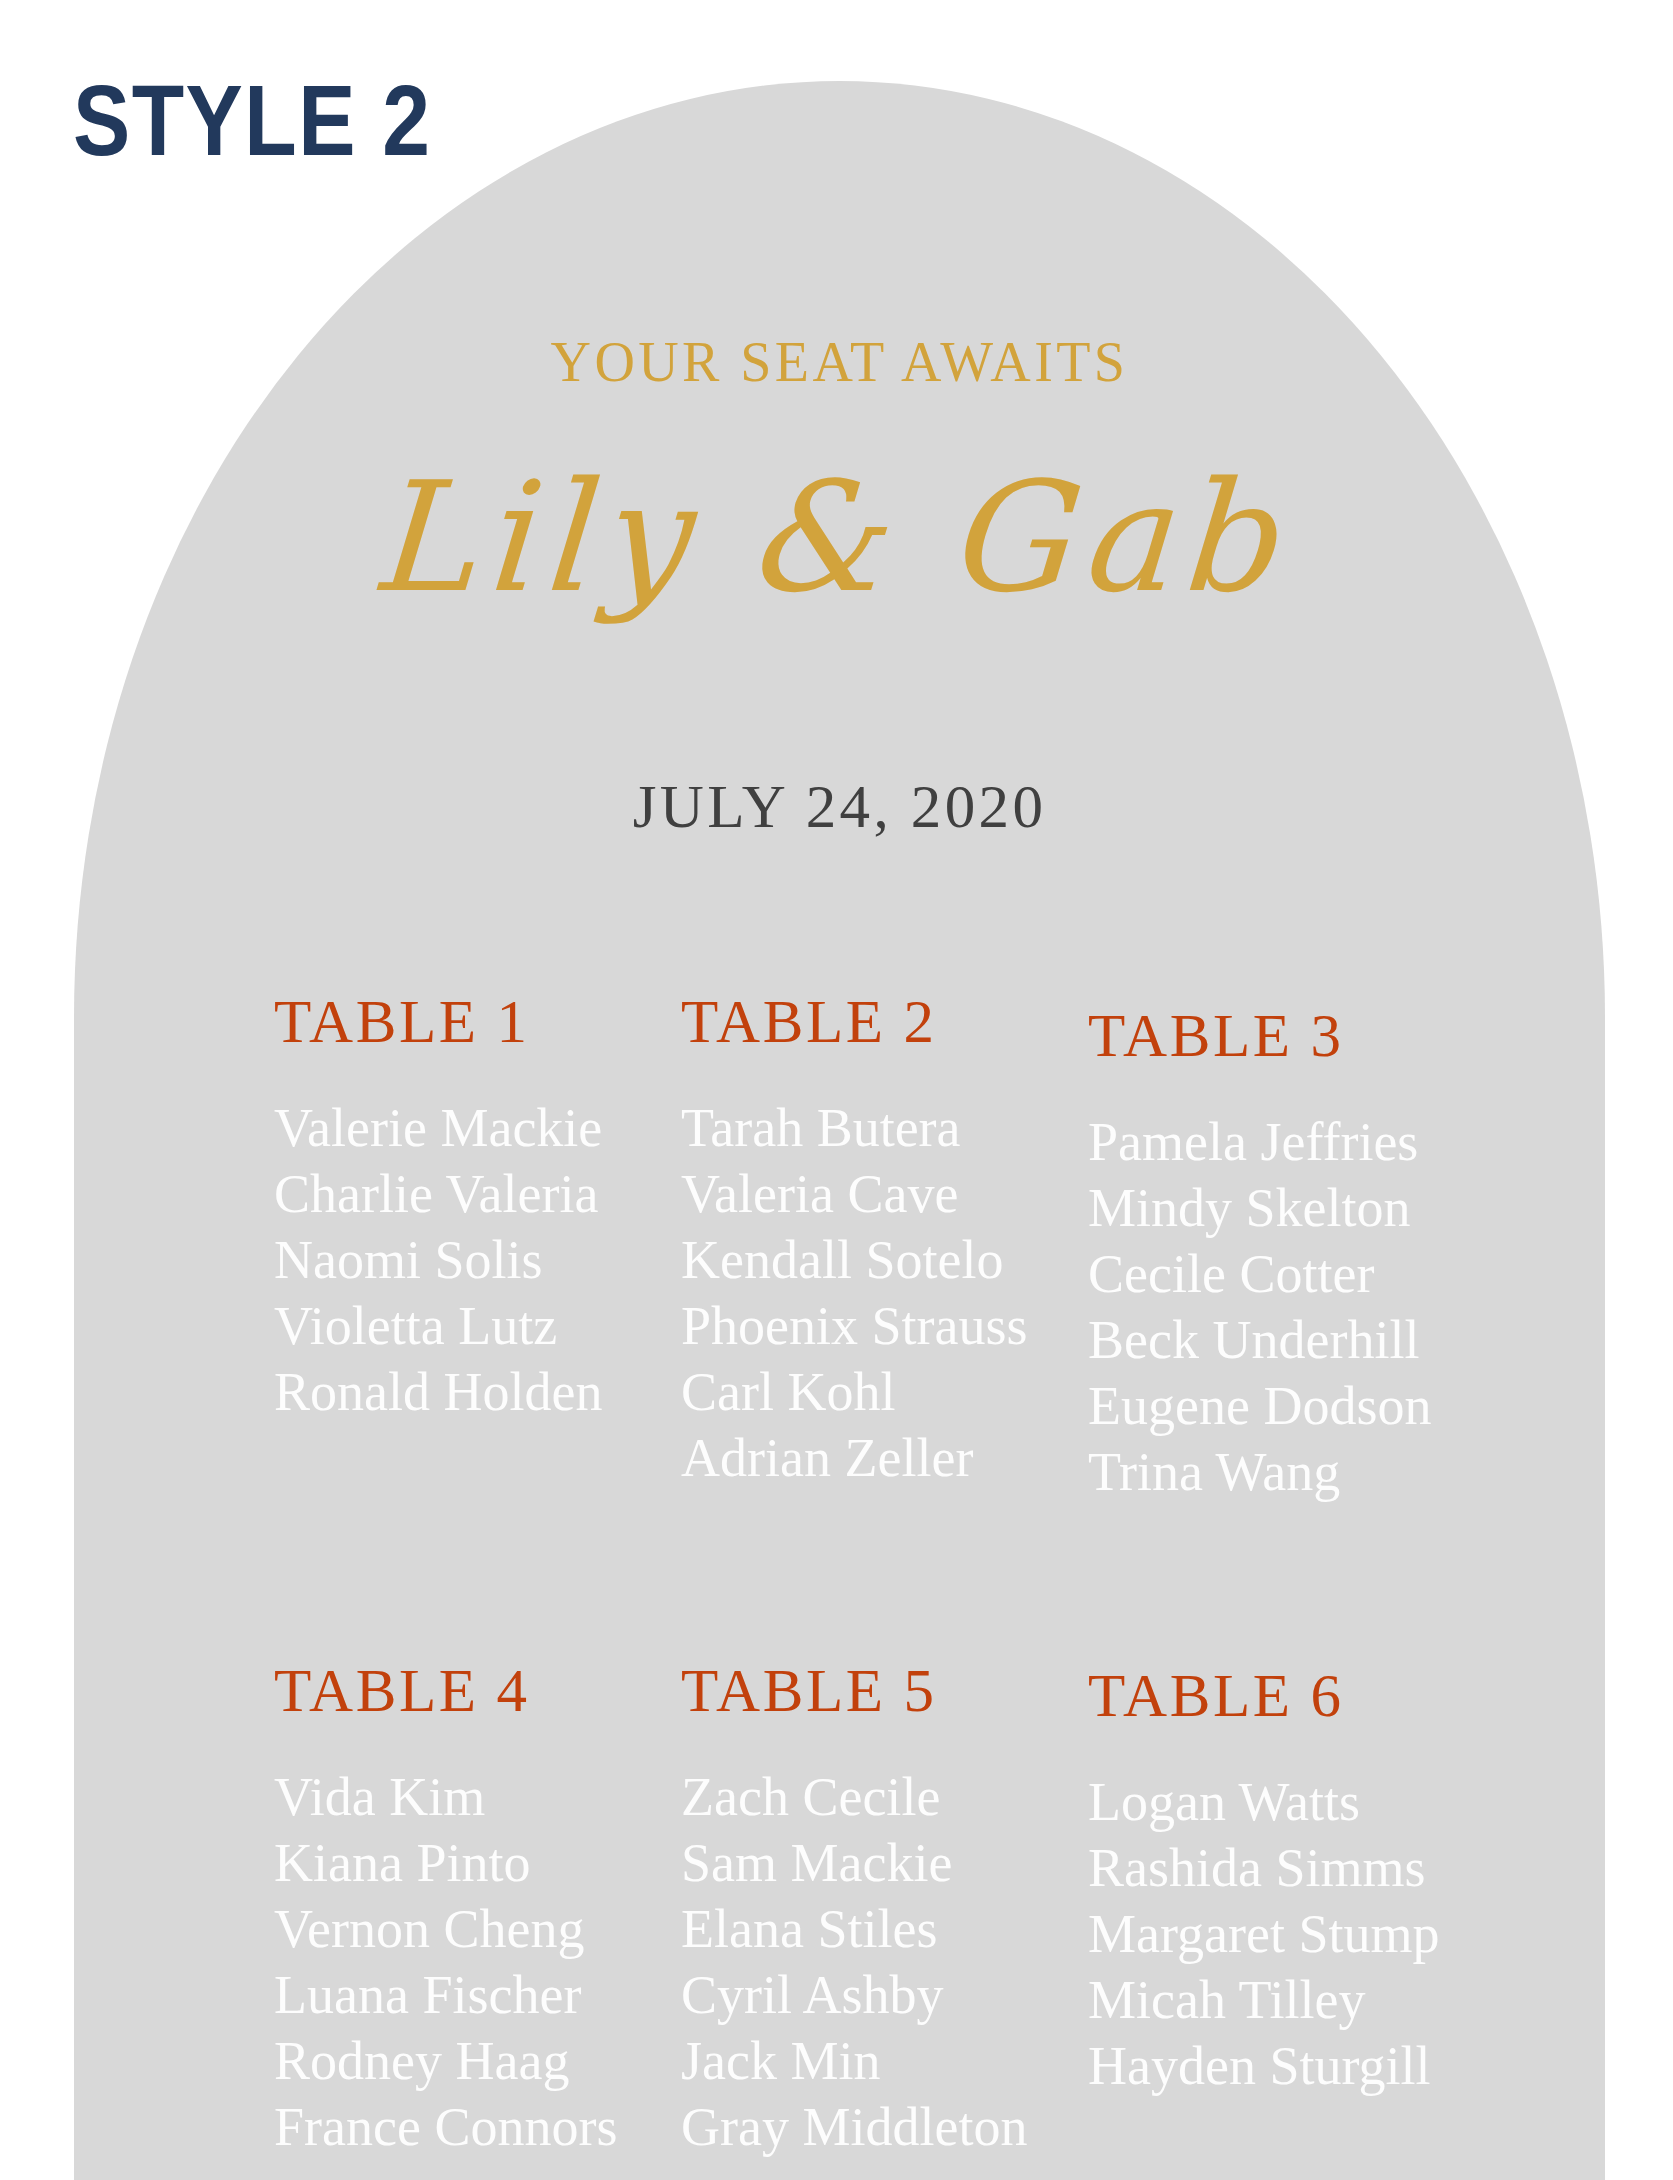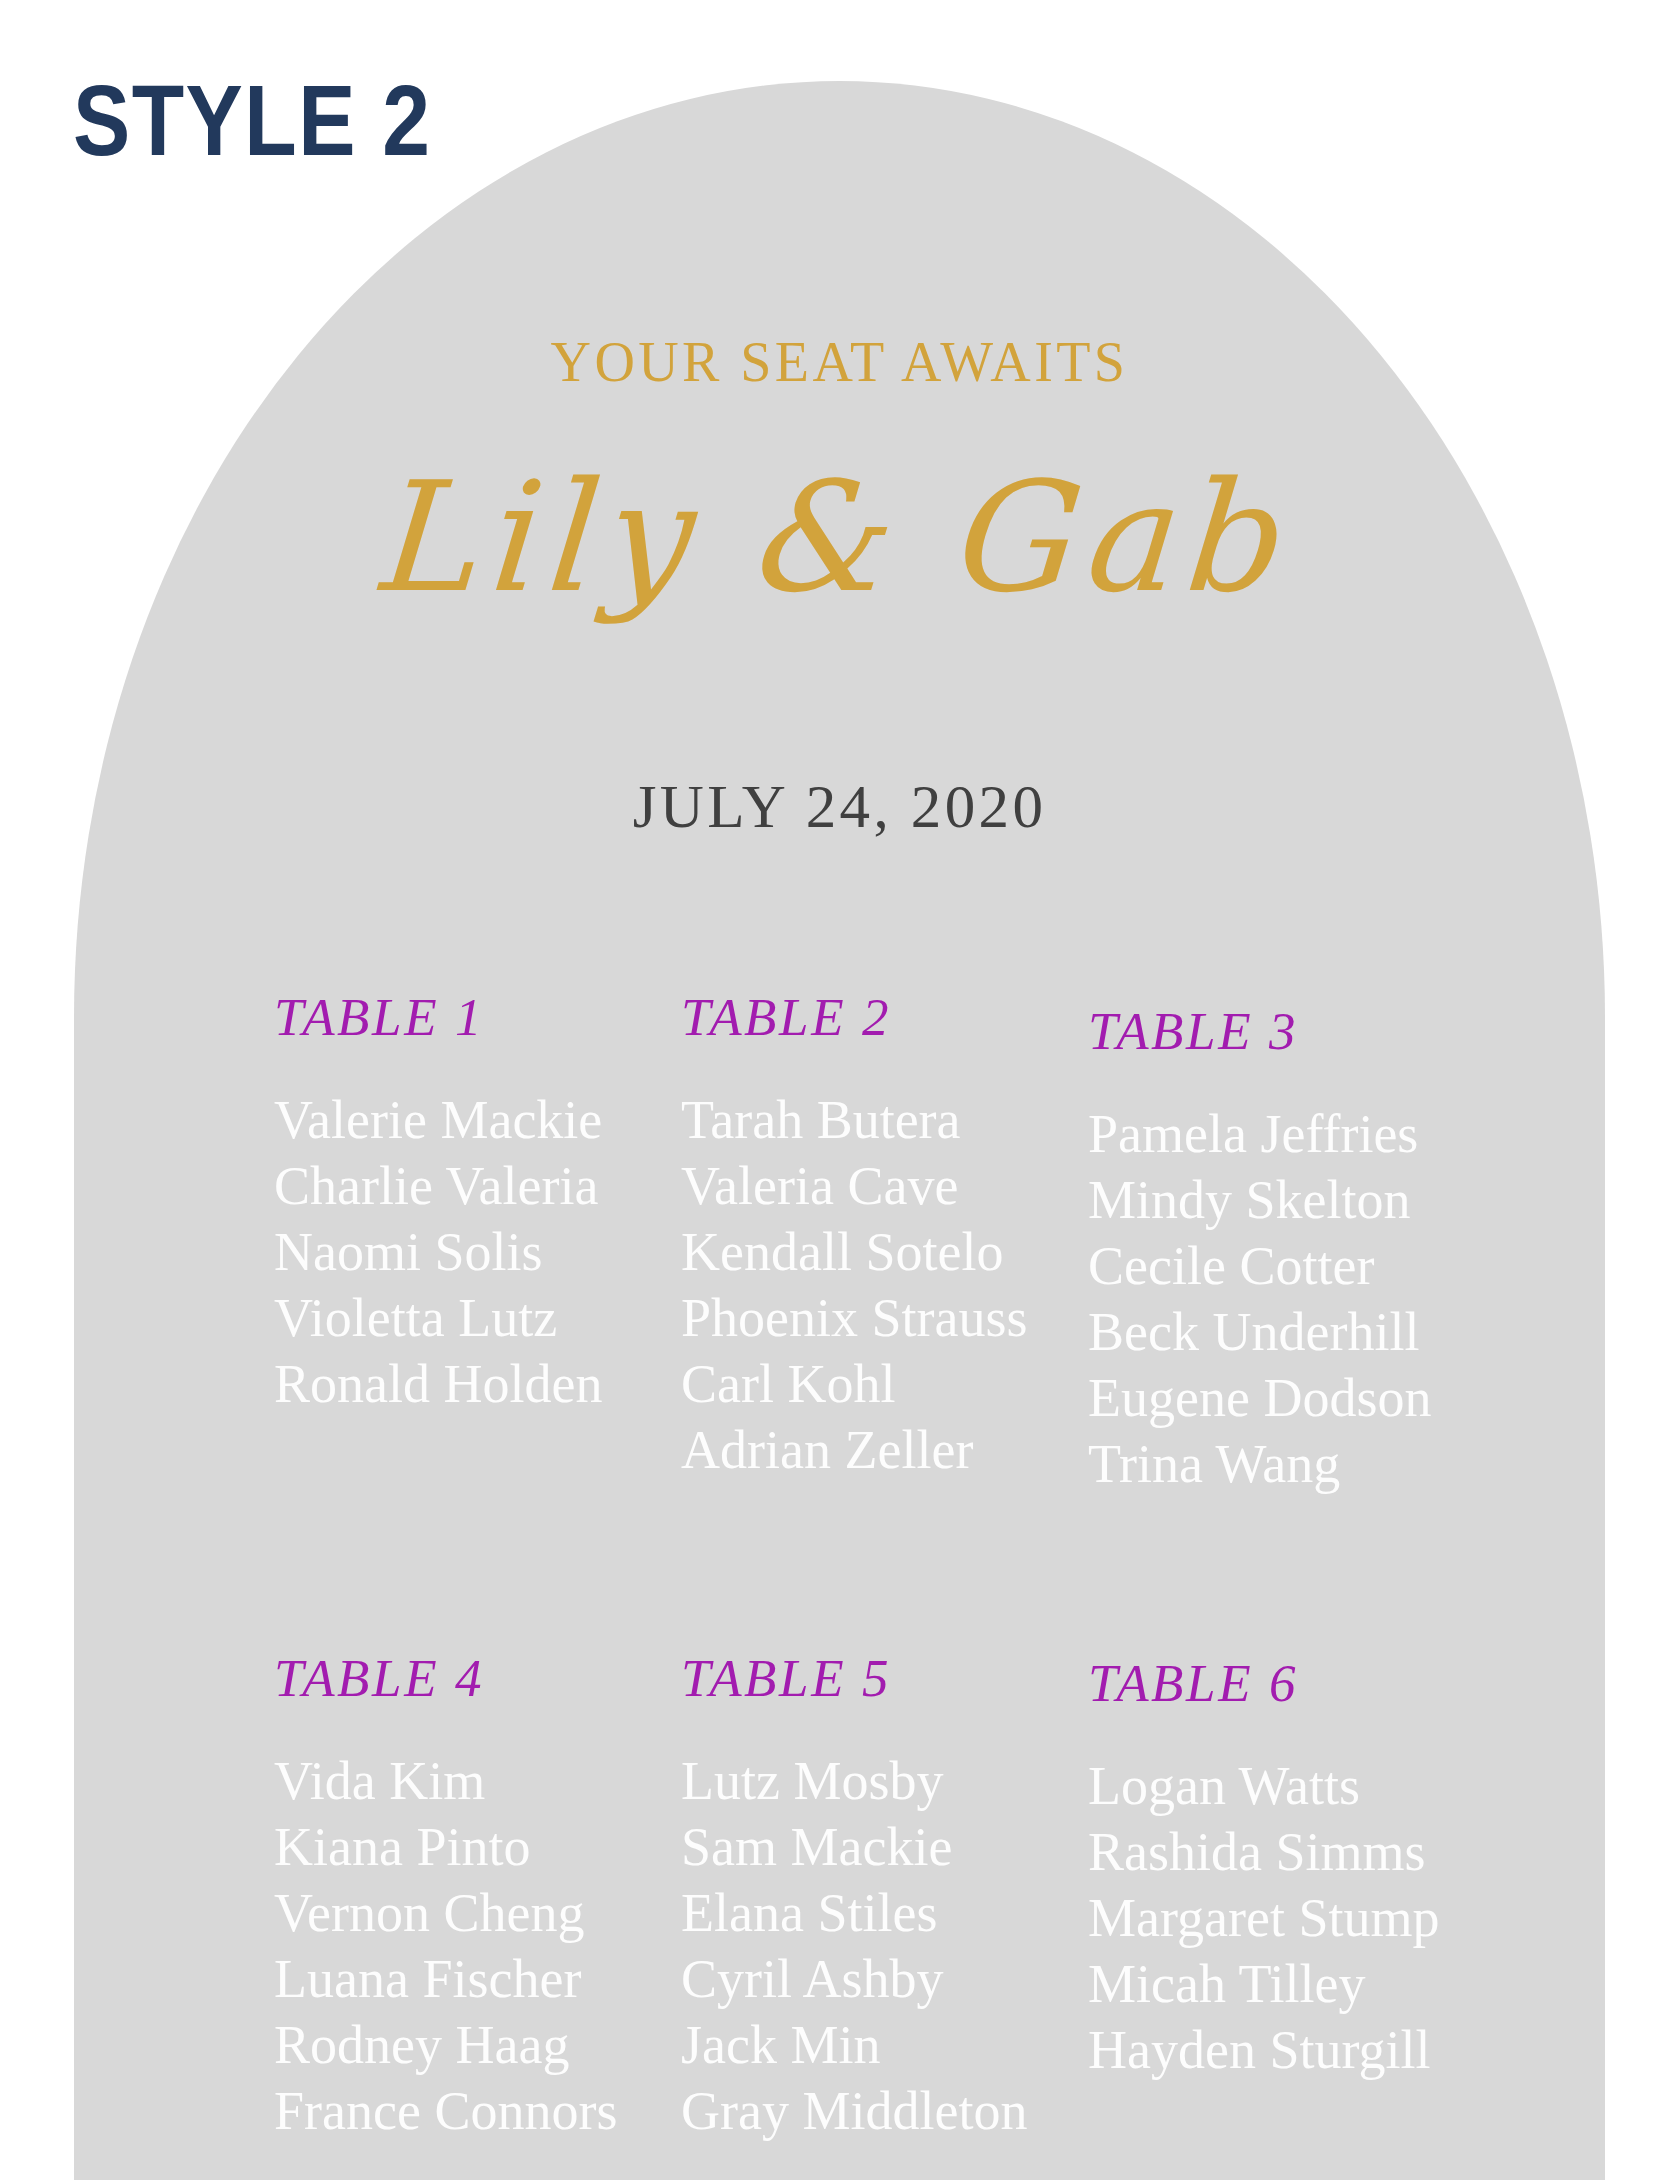--- a/index.html
+++ b/index.html
@@ -95,26 +95,25 @@
   }
 
   .table-block { text-align: left; }
 
   .table-block.drop-lg { transform: translateY(13.6px); }
   .table-block.drop-sm { transform: translateY(5.1px); }
 
   .table-title {
     margin: 0 0 43px 0;
     font-weight: normal;
-    font-size: 53px;
+    font-size: 61px;
     line-height: 1;
     letter-spacing: 2.6px;
-    color: #a21caf;
-    white-space: nowrap;
-    font-style: italic;
+    color: #c2410c;
+    white-space: nowrap;
   }
 
   .guests {
     list-style: none;
     margin: 0;
     padding: 0;
   }
   .guests li {
     font-size: 54px;
     line-height: 66px;
@@ -182,21 +181,21 @@
             <li>Vernon Cheng</li>
             <li>Luana Fischer</li>
             <li>Rodney Haag</li>
             <li>France Connors</li>
           </ul>
       </section>
 
       <section class="table-block">
         <h2 class="table-title">TABLE 5</h2>
         <ul class="guests">
-            <li>Lutz Mosby</li>
+            <li>Zach Cecile</li>
             <li>Sam Mackie</li>
             <li>Elana Stiles</li>
             <li>Cyril Ashby</li>
             <li>Jack Min</li>
             <li>Gray Middleton</li>
           </ul>
       </section>
 
       <section class="table-block drop-sm">
         <h2 class="table-title">TABLE 6</h2>

